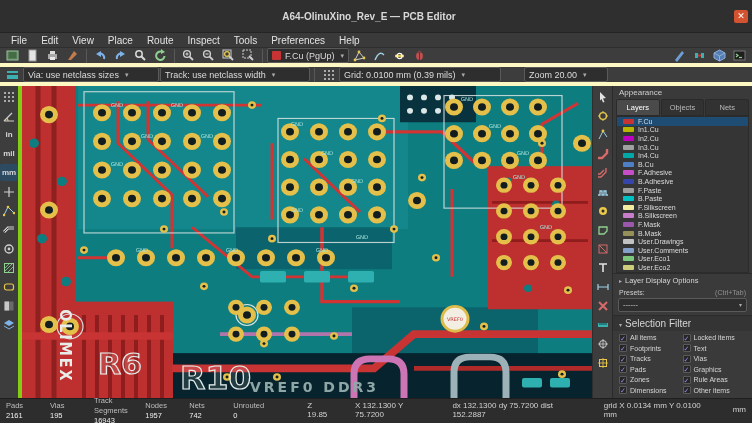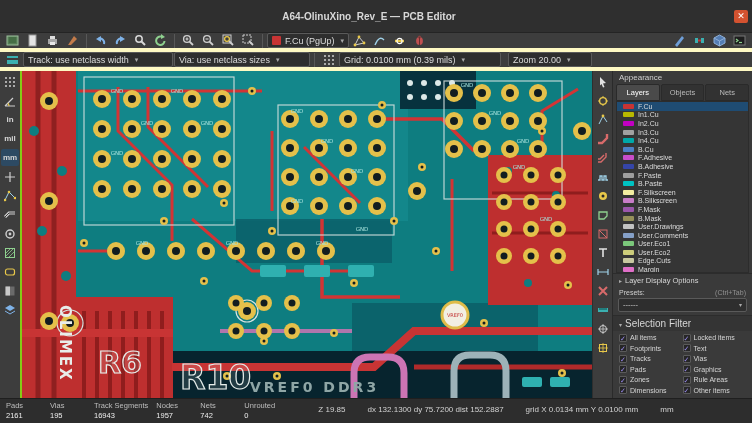--- a/index.html
+++ b/index.html
@@ -25,21 +25,21 @@
   .combo{height:15px;background:#2e2e2e;border:1px solid #5a5a5a;border-radius:2px;display:flex;align-items:center;
     font-size:9px;color:#dcdcdc;padding:0 4px;gap:4px;flex:0 0 auto}
   .combo::after{content:"▾";font-size:7px;color:#aaa;margin-left:2px}
   .combo .sw{width:9px;height:9px;border-radius:1px;display:inline-block}
   .txti{font-size:8px;color:#d6d6d6;font-weight:bold}
   .push{margin-left:auto}
 
   
   .main{flex:1;display:flex;min-height:0}
   .vtb{width:22px;background:#3d3d3d;display:flex;flex-direction:column;align-items:center;padding-top:2px;gap:2px}
-  .vtb.left{border-right:2px solid #84cc16}
+  .vtb.left{border-right:4px solid #84cc16}
   .vtb.right{width:20px;border-left:1px solid #2e2e2e}
   .vtb .tbi{width:18px;height:17px}
   .canvas-wrap{flex:1;min-width:0;position:relative;background:#0E7D80}
   .canvas-wrap svg{width:100%;height:100%;display:block}
   #pcb-svg text{font-family:"DejaVu Sans",sans-serif}
   .reftext{fill:rgba(232,238,234,0.12);stroke:#E6EDEA;stroke-width:1.2px;font-weight:bold}
 
   
   .apanel{width:140px;background:#3a3a3a;border-left:1px solid #2a2a2a;display:flex;flex-direction:column;color:#d6d6d6}
   .ap-title{font-size:8px;color:#cfcfcf;padding:2px 6px;display:flex;align-items:center;gap:4px}
@@ -75,20 +75,31 @@
 </head>
 <body>
 
 <div class="window">
 
   <div class="titlebar">
     <div class="title">A64-OlinuXino_Rev_E — PCB Editor</div>
     <div class="closebtn">✕</div>
   </div>
 
+  <div class="menubar">
+    <span class="mi">File</span>
+    <span class="mi">Edit</span>
+    <span class="mi">View</span>
+    <span class="mi">Place</span>
+    <span class="mi">Route</span>
+    <span class="mi">Inspect</span>
+    <span class="mi">Tools</span>
+    <span class="mi">Preferences</span>
+    <span class="mi">Help</span>
+  </div>
 
   <div class="toolbar">
     <div class="tbi">
         <svg width="13" height="13">
           <rect x="1" y="2" width="11" height="9" fill="#567e56" stroke="#9cbf9c"></rect>
           <path d="M3 4h7M3 6h7M3 8h7" stroke="#355c35" stroke-width="1"></path>
         </svg>
       </div>
     <div class="tbi">
         <svg width="13" height="13">
@@ -218,46 +229,46 @@
       </div>
   </div>
 
   <div class="toolbar">
     <div class="tbi">
         <svg width="13" height="13">
           <path d="M1 4h11" stroke="#3bb0b0" stroke-width="2"></path>
           <path d="M1 9h11" stroke="#3bb0b0" stroke-width="4"></path>
         </svg>
       </div>
+    <div class="combo" style="width:136px">
+      <span>Via: use netclass sizes</span>
+    </div>
     <div class="combo" style="width:150px">
       <span>Track: use netclass width</span>
-    </div>
-    <div class="combo" style="width:136px">
-      <span>Via: use netclass sizes</span>
     </div>
     <div class="tsep"></div>
     <div class="tbi">
         <svg width="13" height="13">
           <g fill="#cfcfcf">
             <circle cx="3" cy="3" r="1"></circle>
             <circle cx="7" cy="3" r="1"></circle>
             <circle cx="11" cy="3" r="1"></circle>
             <circle cx="3" cy="7" r="1"></circle>
             <circle cx="7" cy="7" r="1"></circle>
             <circle cx="11" cy="7" r="1"></circle>
             <circle cx="3" cy="11" r="1"></circle>
             <circle cx="7" cy="11" r="1"></circle>
             <circle cx="11" cy="11" r="1"></circle>
           </g>
         </svg>
       </div>
     <div class="combo" style="width:162px">
       <span>Grid: 0.0100 mm (0.39 mils)</span>
     </div>
-    <div class="combo" style="width:84px;margin-left:6px">
+    <div class="combo" style="width:84px;margin-left:22px">
       <span>Zoom 20.00</span>
     </div>
   </div>
 
   <div class="main">
 
     <div class="vtb left">
       <div class="tbi">
           <svg width="12" height="12">
             <g fill="#cfcfcf">
@@ -894,19 +905,20 @@
           <div class="sl">Nets</div>
           <div class="sv">742</div>
         </div>
         <div class="stat">
           <div class="sl">Unrouted</div>
           <div class="sv">0</div>
         </div>
       </div>
     <div class="coords">
       <span>Z 19.85</span>
+      <span>X 132.1300 Y 75.7200</span>
       <span>dx 132.1300 dy 75.7200 dist 152.2887</span>
       <span>grid X 0.0134 mm Y 0.0100 mm</span>
       <span>mm</span>
     </div>
   </div>
 
 </div>
 
 </body></html>

